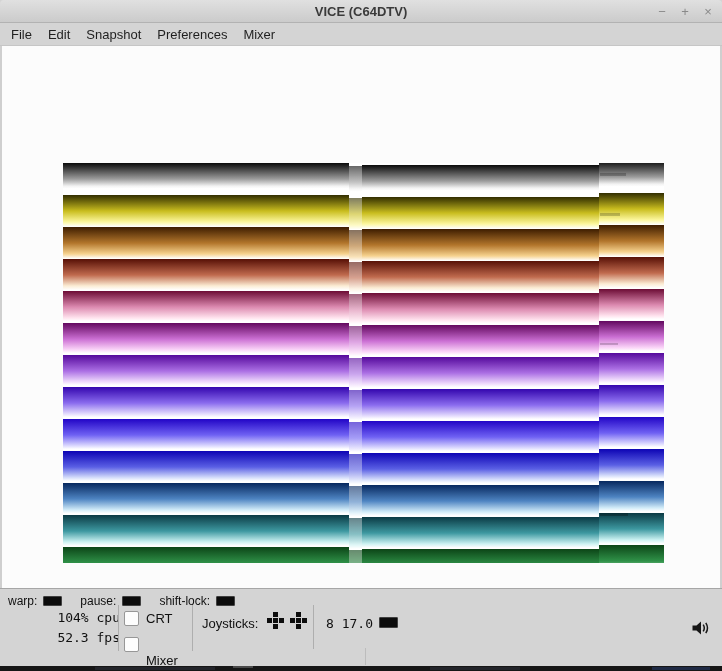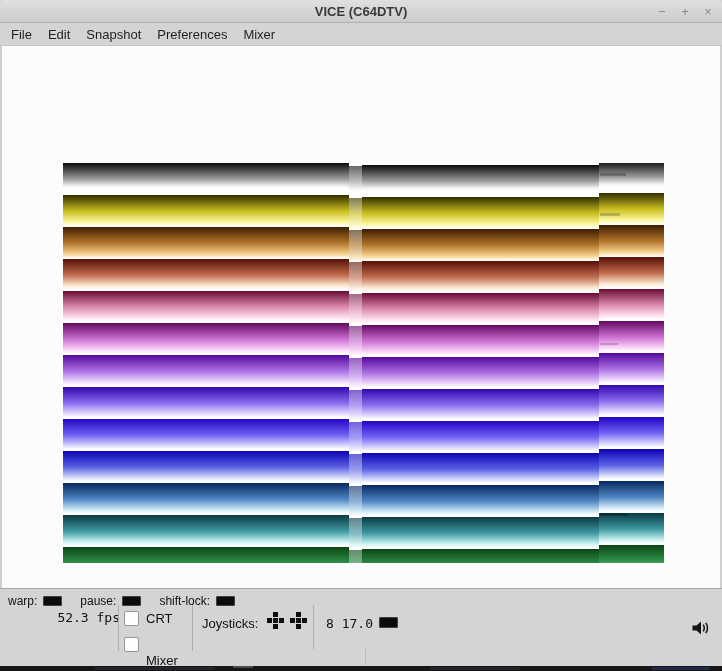--- a/index.html
+++ b/index.html
@@ -173,20 +173,21 @@
         <span>pause:</span>
         <span class="led off"></span>
       </span>
       <span class="ind-group">
         <span>shift-lock:</span>
         <span class="led off"></span>
       </span>
     </div>
 
   <div class="perf">
+    <div>104% cpu</div>
     <div>52.3 fps</div>
   </div>
 
   <div class="vsep" style="left:118px;top:16px;height:46px;"></div>
   <div class="vsep" style="left:192px;top:16px;height:46px;"></div>
   <div class="vsep" style="left:313px;top:16px;height:44px;"></div>
   <div class="vsep" style="left:365px;top:59px;height:17px;background:#bcbcbc;"></div>
 
   <div class="checkbox" style="left:124px;top:22px;"></div>
   <span class="cb-label" style="left:146px;top:22px;">CRT</span>

